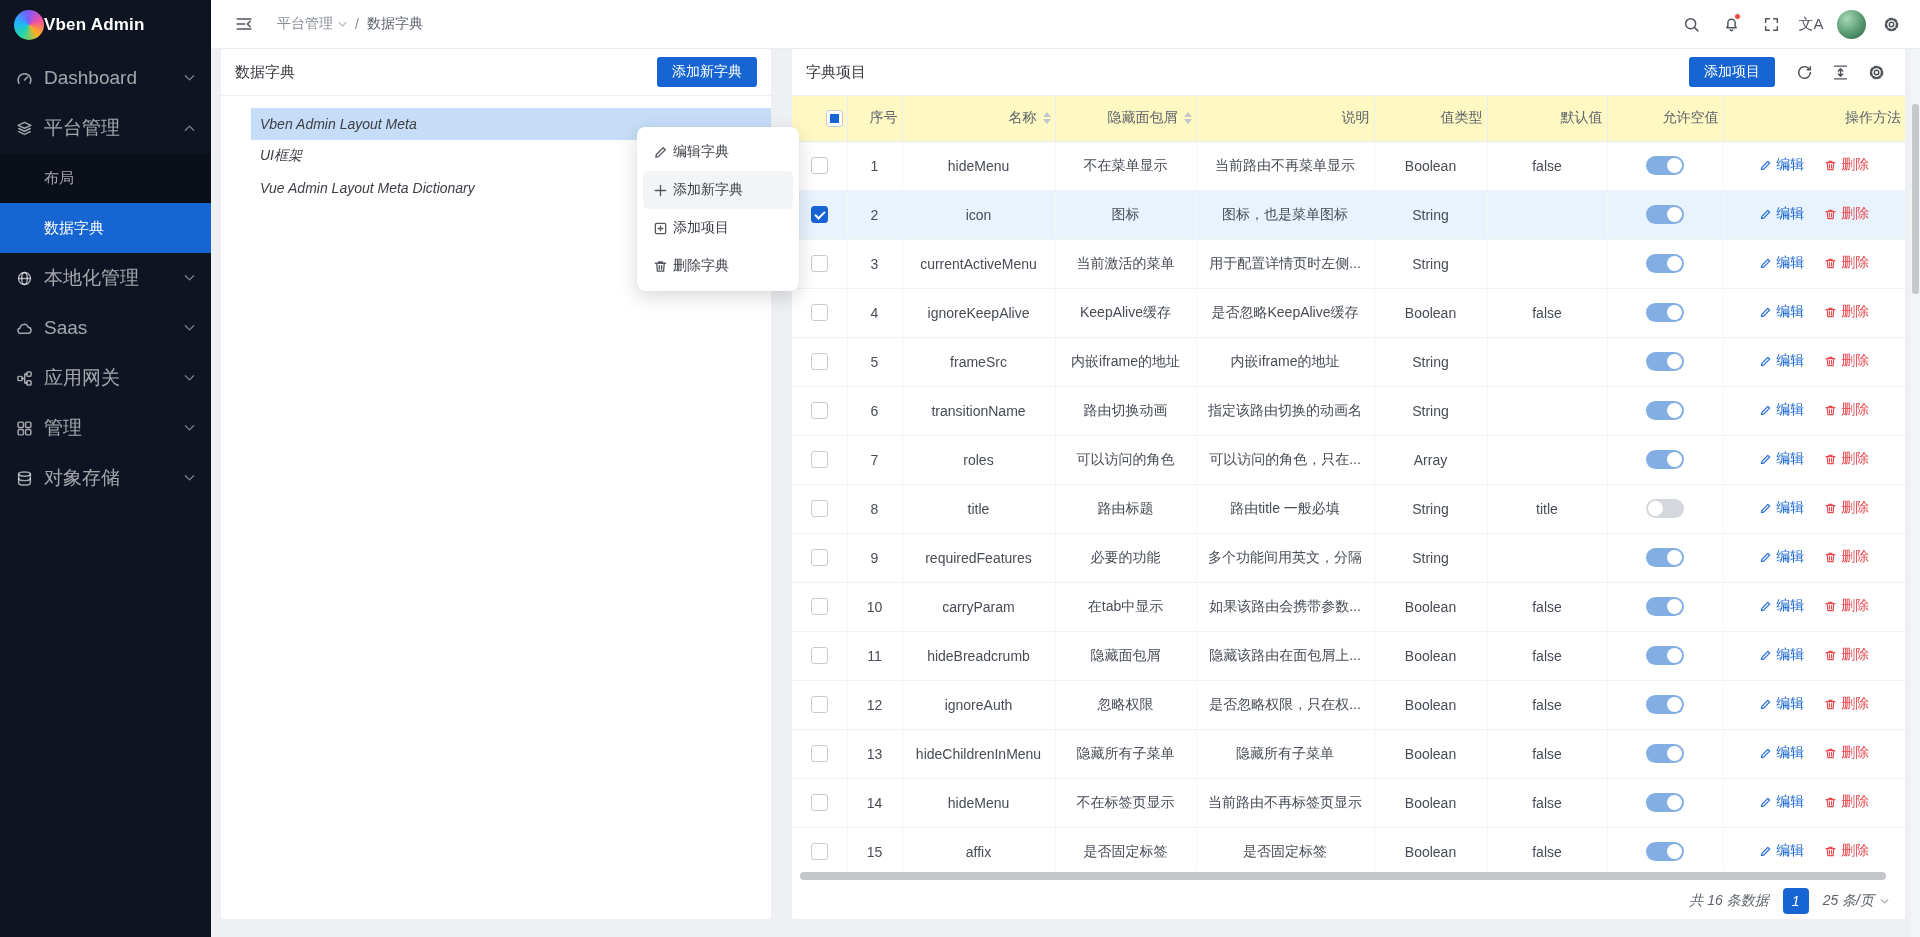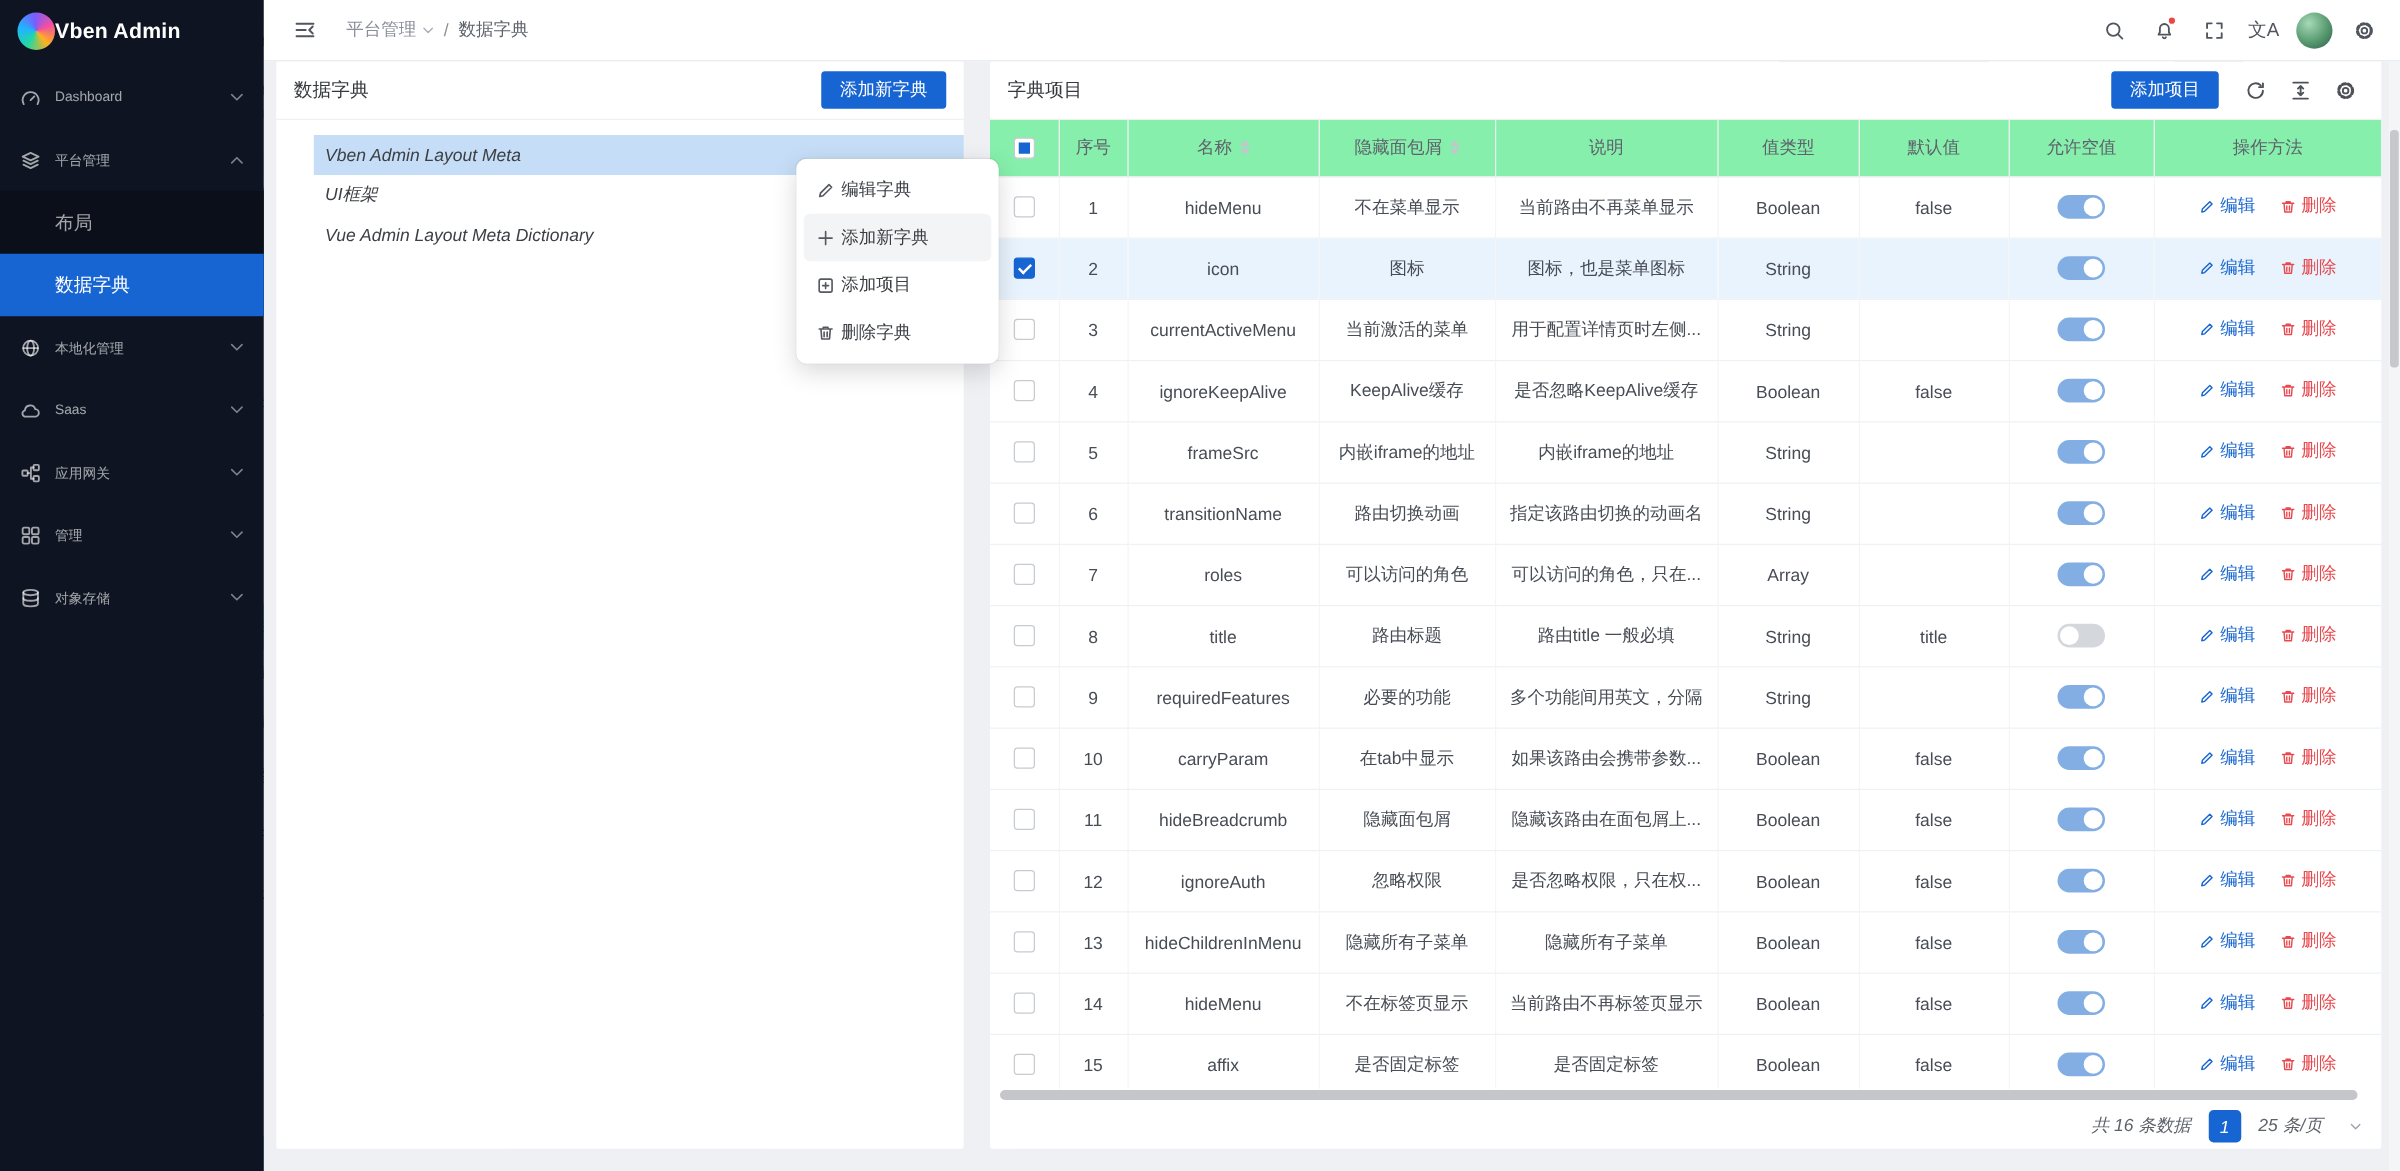--- a/index.html
+++ b/index.html
@@ -13,21 +13,21 @@
   .ico { stroke: currentColor; fill: none; stroke-width: 1.4; stroke-linecap: round; stroke-linejoin: round; }
 
   
   .sidebar { position: fixed; left: 0; top: 0; bottom: 0; width: 211px; background: var(--sidebar_bg, #0e1421); z-index: 30; }
   .logo { height: 49px; display: flex; align-items: center; padding: 0 14px; }
   .logo-mark { width: 30px; height: 30px; border-radius: 50%; flex: none;
     background: conic-gradient(from 210deg, #24d8a0, #1fb6ff, #7a5cff, #f24fa0, #ffb21f, #24d8a0); }
   .logo-text { color: #fff; font-size: 17px; font-weight: 700; letter-spacing: .2px; }
   .menu { padding-top: 4px; }
   .m-item { height: 50px; display: flex; align-items: center; gap: 11px; padding: 0 16px;
-    color: rgba(255,255,255,.62); font-size: 11px; cursor: pointer; }
+    color: rgba(255,255,255,.62); font-size: 19px; cursor: pointer; }
   .m-ico { width: 17px; height: 17px; flex: none; }
   .m-label { flex: 1; white-space: nowrap; overflow: hidden; }
   .chev { width: 11px; height: 8px; opacity: .75; flex: none; }
   .chev.up { transform: rotate(180deg); }
   .submenu { background: var(--submenu_bg, #0a0f1a); }
   .s-item { height: 50px; display: flex; align-items: center; padding-left: 44px;
     color: rgba(255,255,255,.62); font-size: 15px; cursor: pointer; }
   .s-item.active { background: var(--primary, #1765d2); color: #fff; }
 
   
@@ -66,22 +66,22 @@
 
   
   .tree-list { padding-top: 12px; font-style: italic; }
   .tree-item { height: 32px; display: flex; align-items: center; margin-left: 30px; padding-left: 9px;
     font-size: 14px; color: #3c3f44; cursor: pointer; white-space: nowrap; }
   .tree-item.selected { background: var(--tree_selected, #c5ddf6); }
 
   
   .table-wrap { flex: 1; min-height: 0; overflow: hidden; }
   table { width: 100%; border-collapse: collapse; table-layout: fixed; }
-  thead th { height: 45px; background: #86efac; font-weight: 500; color: #5d626b; font-size: 14px;
-    border-bottom: 1px solid #e9ebee; border-right: 1px solid #ecedf0; text-align: center; padding: 0 4px; }
+  thead th { height: 45px; background: #fef9c3; font-weight: 500; color: #5d626b; font-size: 14px;
+    border-bottom: 1px solid #e9ebee; border-right: 1px solid #ecedf0; text-align: right; padding: 0 4px; }
   thead th:last-child { border-right: none; }
   tbody td { height: 49px; text-align: center; font-size: 14px; color: #474c55;
     border-bottom: 1px solid #f0f1f3; border-right: 1px solid #f4f5f7; padding: 0 5px;
     white-space: nowrap; overflow: hidden; text-overflow: ellipsis; }
   tbody td:last-child { border-right: none; }
   tr.selected td { background: var(--row_selected, #e8f3fd); }
   .th-inner { display: inline-flex; align-items: center; gap: 6px; }
   .sorter { display: inline-flex; flex-direction: column; gap: 2px; cursor: pointer; }
   .caret { width: 0; height: 0; border-left: 4px solid transparent; border-right: 4px solid transparent; }
   .caret.up { border-bottom: 5px solid #c3c6cc; }
@@ -107,21 +107,21 @@
   .link.edit { color: var(--primary, #1765d2); }
   .link.del { color: var(--danger, #e8494f); margin-left: 16px; }
 
   .h-scroll { flex: none; height: 10px; margin: 1px 8px; }
   .h-thumb { height: 8px; width: 99%; border-radius: 4px; background: #c4c6ca; cursor: pointer; }
 
   .pager { flex: none; height: 36px; display: flex; align-items: center; justify-content: flex-end;
     gap: 14px; padding-right: 16px; font-size: 14px; color: #5d626b; font-style: italic; }
   .page-btn { min-width: 26px; height: 26px; background: var(--primary, #1765d2); color: #fff;
     border-radius: 4px; display: flex; align-items: center; justify-content: center; cursor: pointer; }
-  .page-size { display: flex; align-items: center; gap: 22px; cursor: pointer; }
+  .page-size { display: flex; align-items: center; gap: 6px; cursor: pointer; }
   .page-size .chev-s { width: 9px; height: 7px; color: #9aa0a8; }
 
   
   .context-menu { position: fixed; left: 637px; top: 127px; width: 162px; background: #fff;
     border-radius: 8px; box-shadow: 0 6px 20px rgba(0,0,0,.15), 0 0 1px rgba(0,0,0,.12);
     padding: 6px; z-index: 50; }
   .cm-item { height: 38px; display: flex; align-items: center; gap: 5px; padding: 0 10px;
     border-radius: 5px; font-size: 14px; color: #3b3f45; cursor: pointer; }
   .cm-item.hover { background: #f3f4f5; }
   .cm-ico { width: 15px; height: 15px; color: #55595f; flex: none; }

